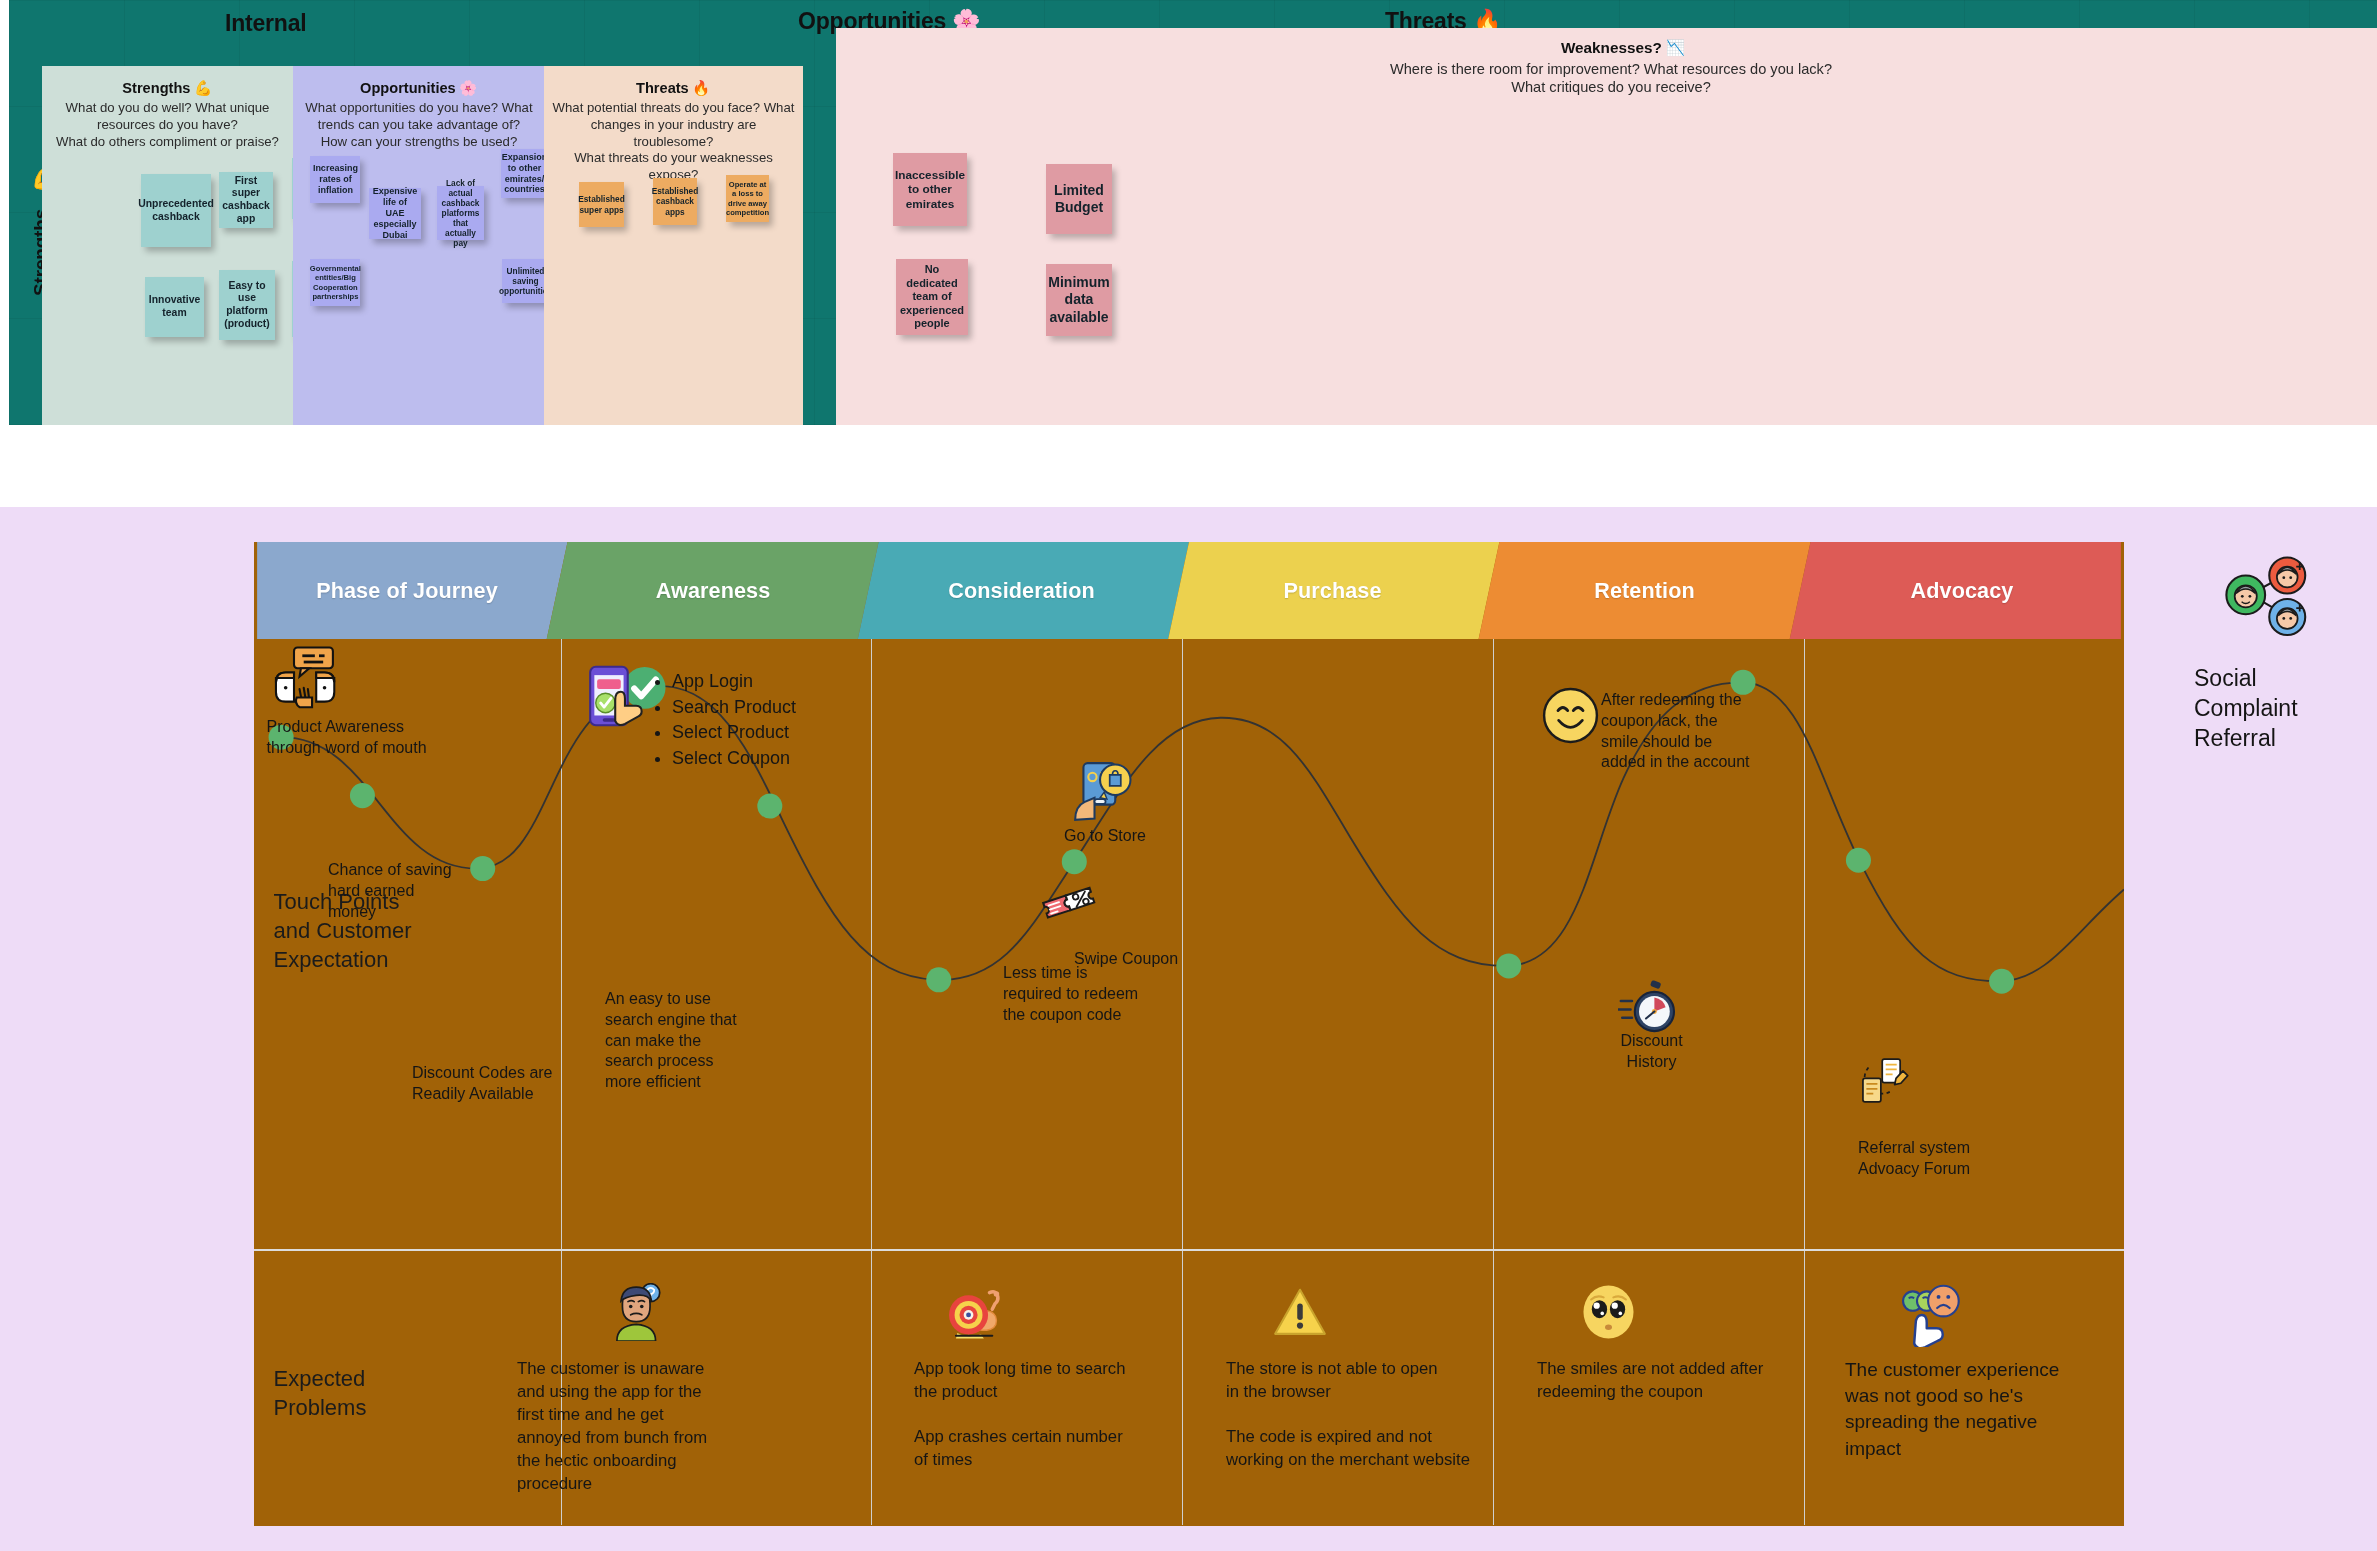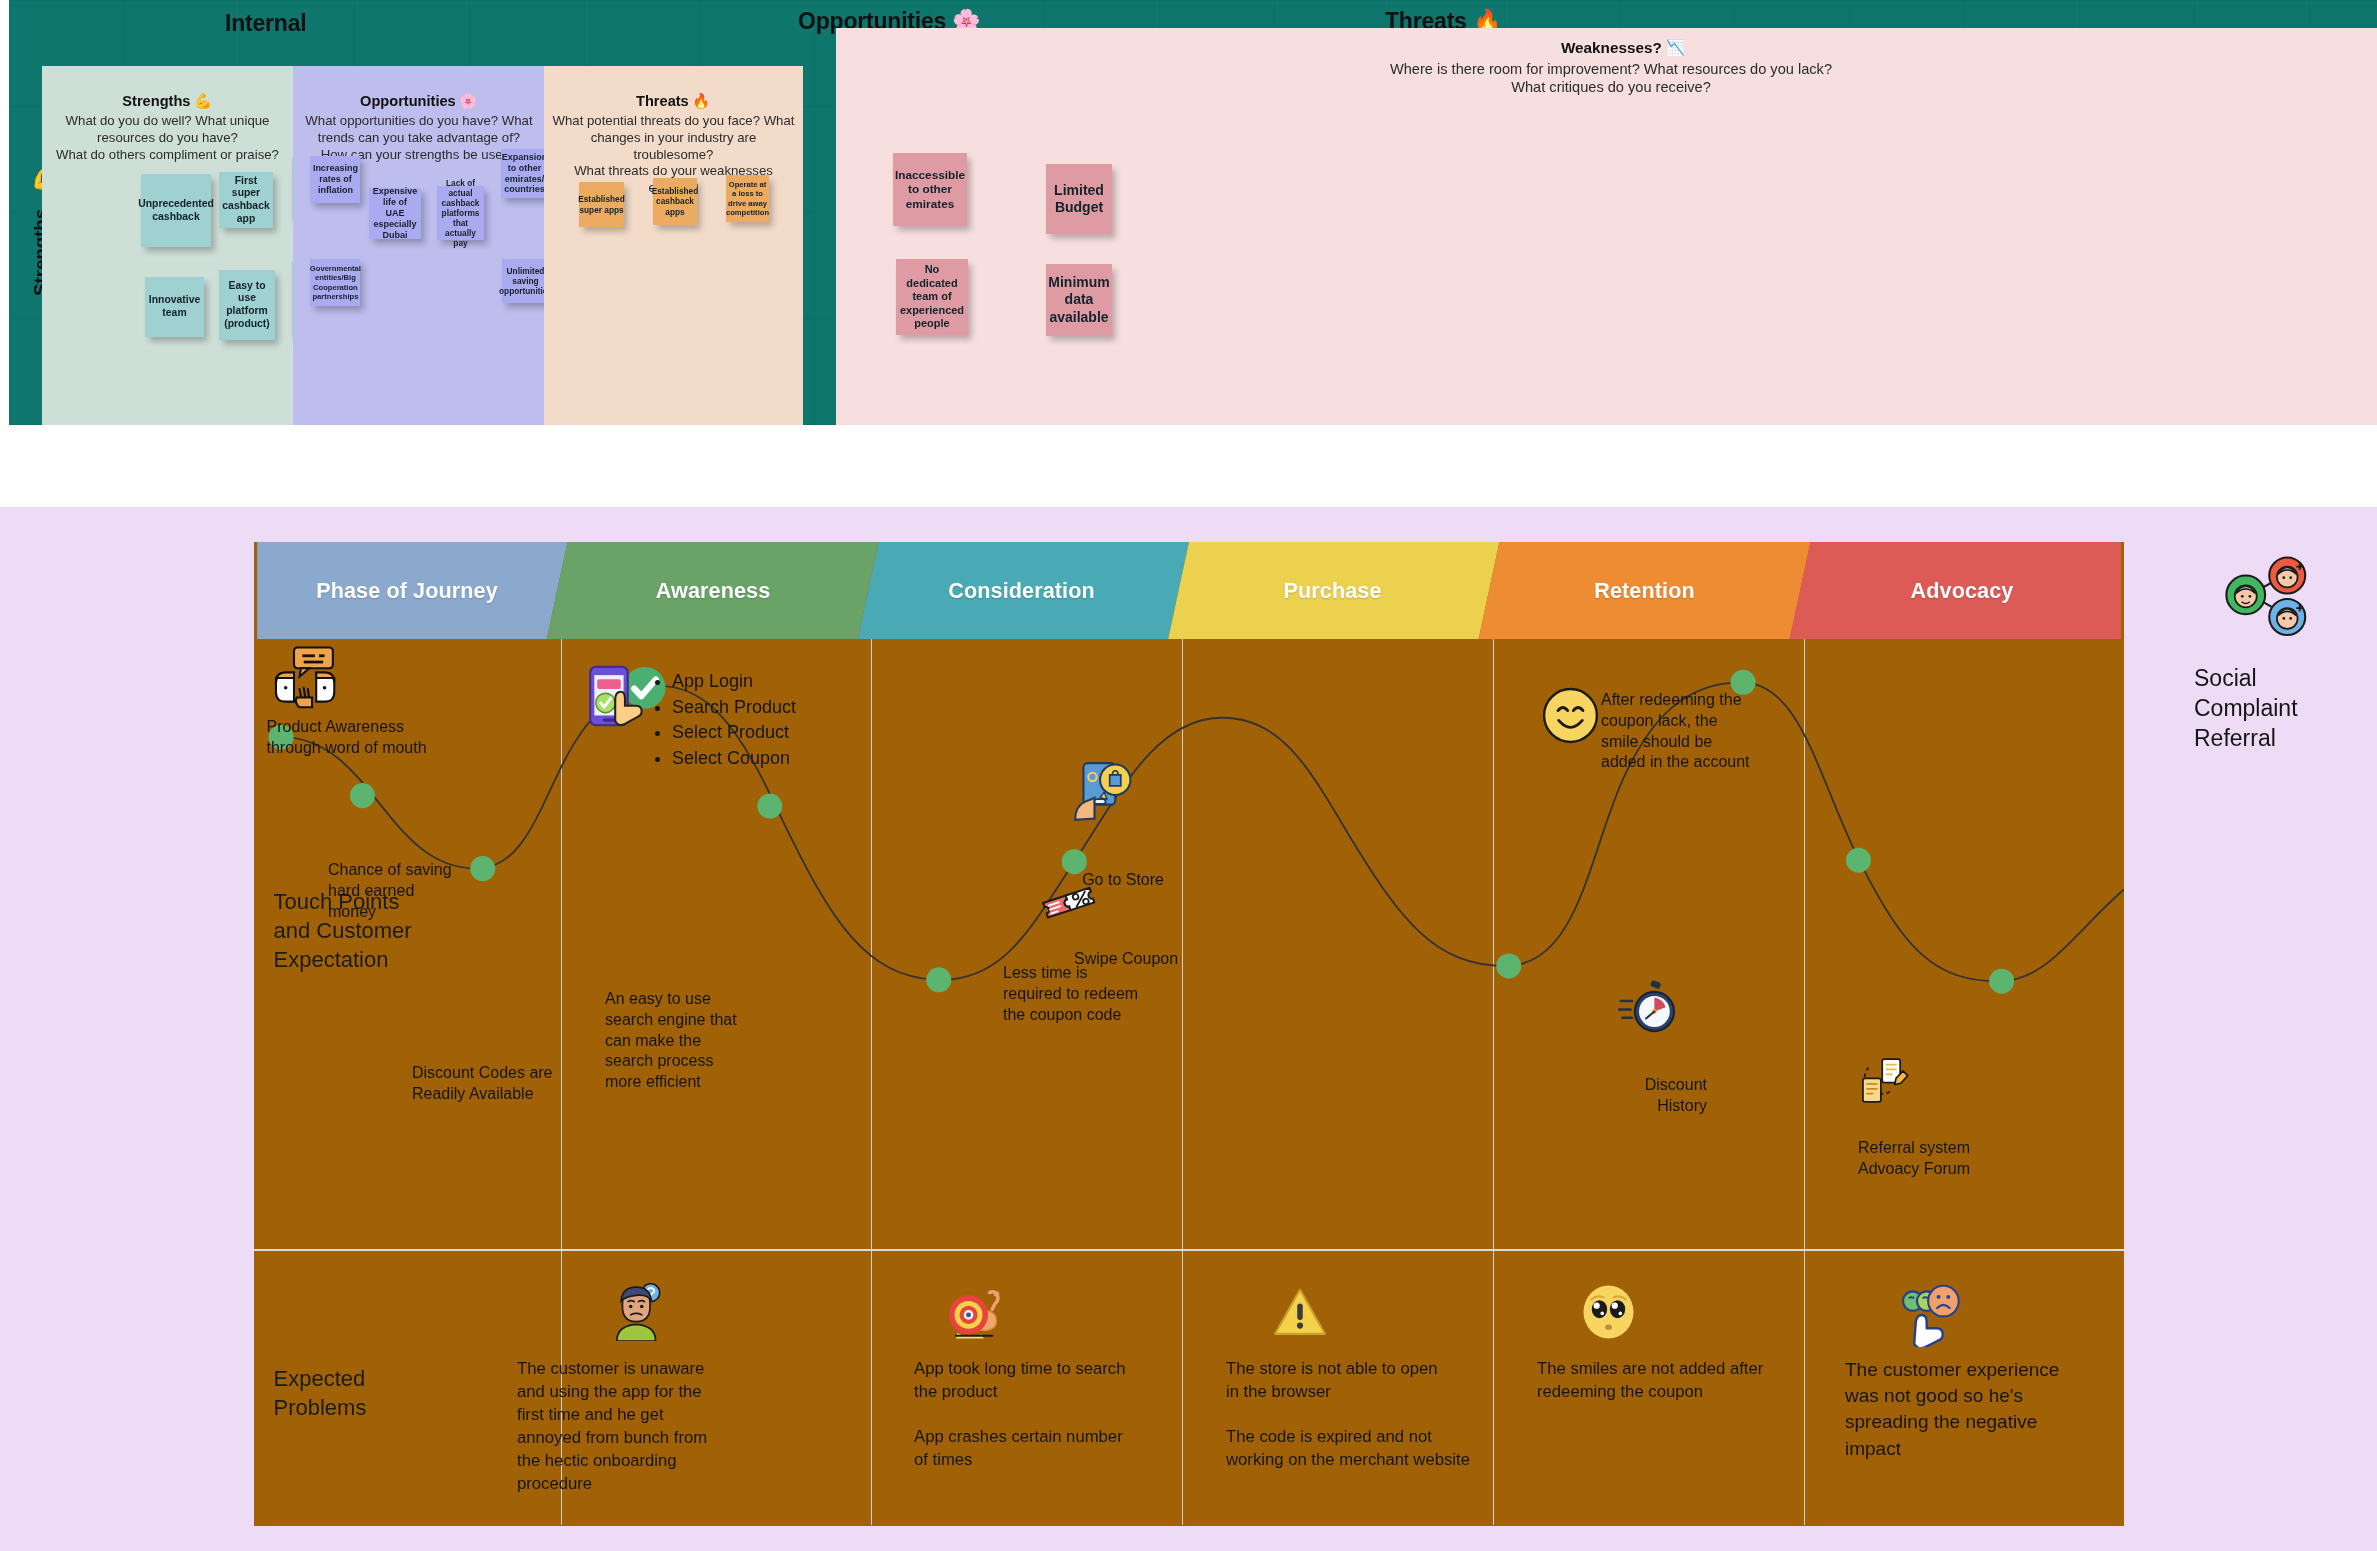--- a/index.html
+++ b/index.html
@@ -33,21 +33,21 @@
     letter-spacing:-0.2px;
   }
   .vert-emoji { position:absolute; font-size:21px; }
 
   .quad { position:absolute; top:66px; height:359px; }
   .quad.strengths     { left:33px;   width:251px;  background:#cedfd8; }
   .quad.opportunities { left:284px;  width:252px;  background:#bdbdee; }
   .quad.threats       { left:535px;  width:259px;  background:#f3dbc9; }
   .quad.weaknesses    { left:827px; top:28px; width:1550px; height:398px; background:#f7dfdf; }
 
-  .quad-head { text-align:center; padding-top:26px; }
+  .quad-head { text-align:center; padding-top:13px; }
   .quad-head .h { font-weight:bold; font-size:14.6px; color:#111; margin-bottom:2.8px; }
   .quad-head .q { font-size:13.2px; color:#2b2b2b; line-height:1.28; padding:0 7px; }
   .quad.weaknesses .quad-head { padding-top:11px; }
   .quad.weaknesses .quad-head .h { font-size:15.3px;margin-left:24px; }
   .quad.weaknesses .quad-head .q { font-size:14.6px; }
 
   .note {
     position:absolute; color:#14222b; font-weight:bold;
     display:flex; align-items:center; justify-content:center; text-align:center;
     line-height:1.22; padding:3.5px;
@@ -76,21 +76,21 @@
     text-shadow:0 0.7px 1.4px rgba(0,0,0,.18); pointer-events:none;
   }
 
   .row-label {
     position:absolute; font-size:22px; color:#1b1b1b; line-height:1.32;
   }
   .vdiv { position:absolute; width:0.7px; background:#cfcfcf; }
   .hdiv { position:absolute; height:2.1px; background:#dcdcdc; left:0; width:1870px; }
 
   .tp-text { position:absolute; font-size:16px; color:#151515; line-height:1.3; }
-  .tp-text.c { text-align:right;margin-top:44px; }
+  .tp-text.c { text-align:center; }
   .ep-text { position:absolute; font-size:16.7px; color:#151515; line-height:1.38; }
   .ep-text.big { font-size:19px; }
 
   .bullets { position:absolute; font-size:18px; color:#151515; line-height:1.42; }
   .bullets li { margin-left:18px; }
 
   #curve-layer { position:absolute; left:0; top:97px; width:1870px; height:706px; pointer-events:none; }
 
   .ico { position:absolute; }
   .ep-ico { position:absolute; }

